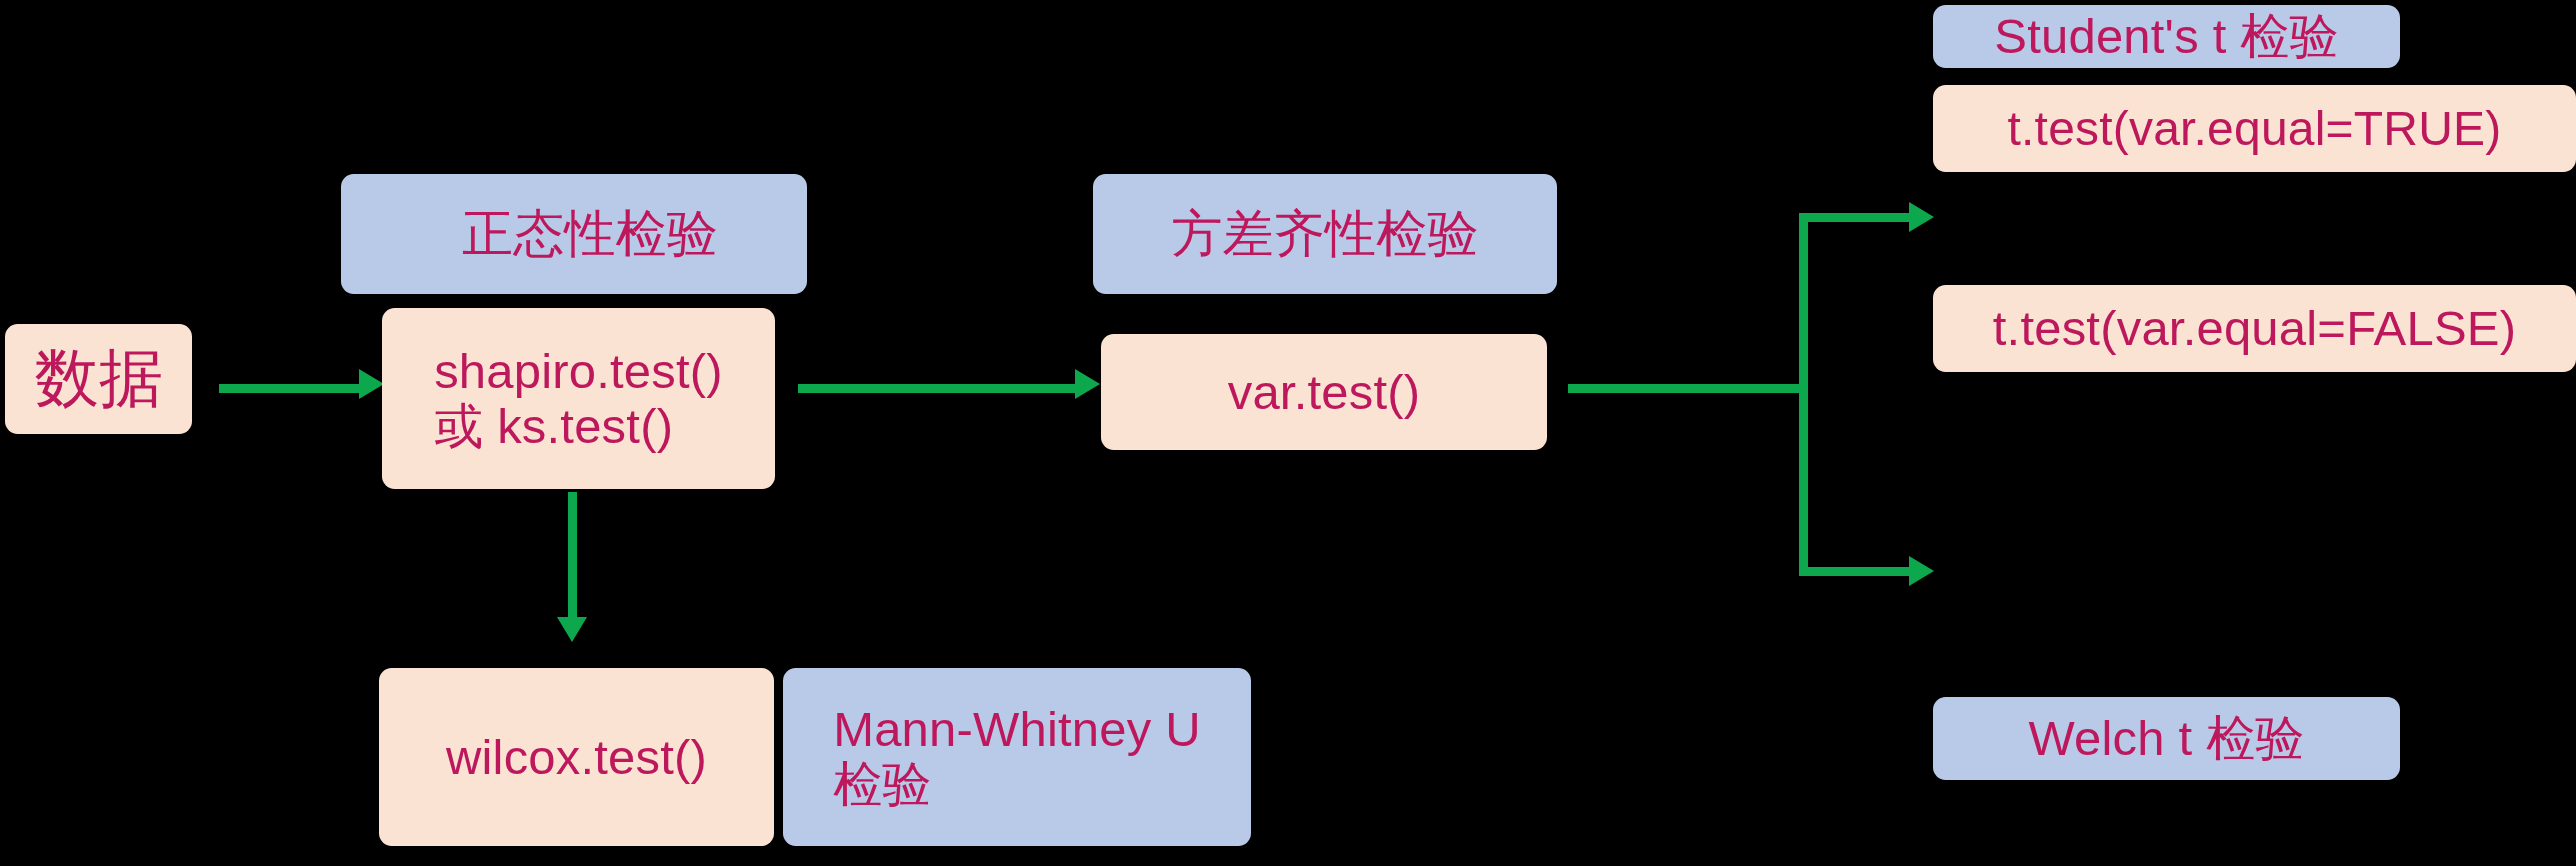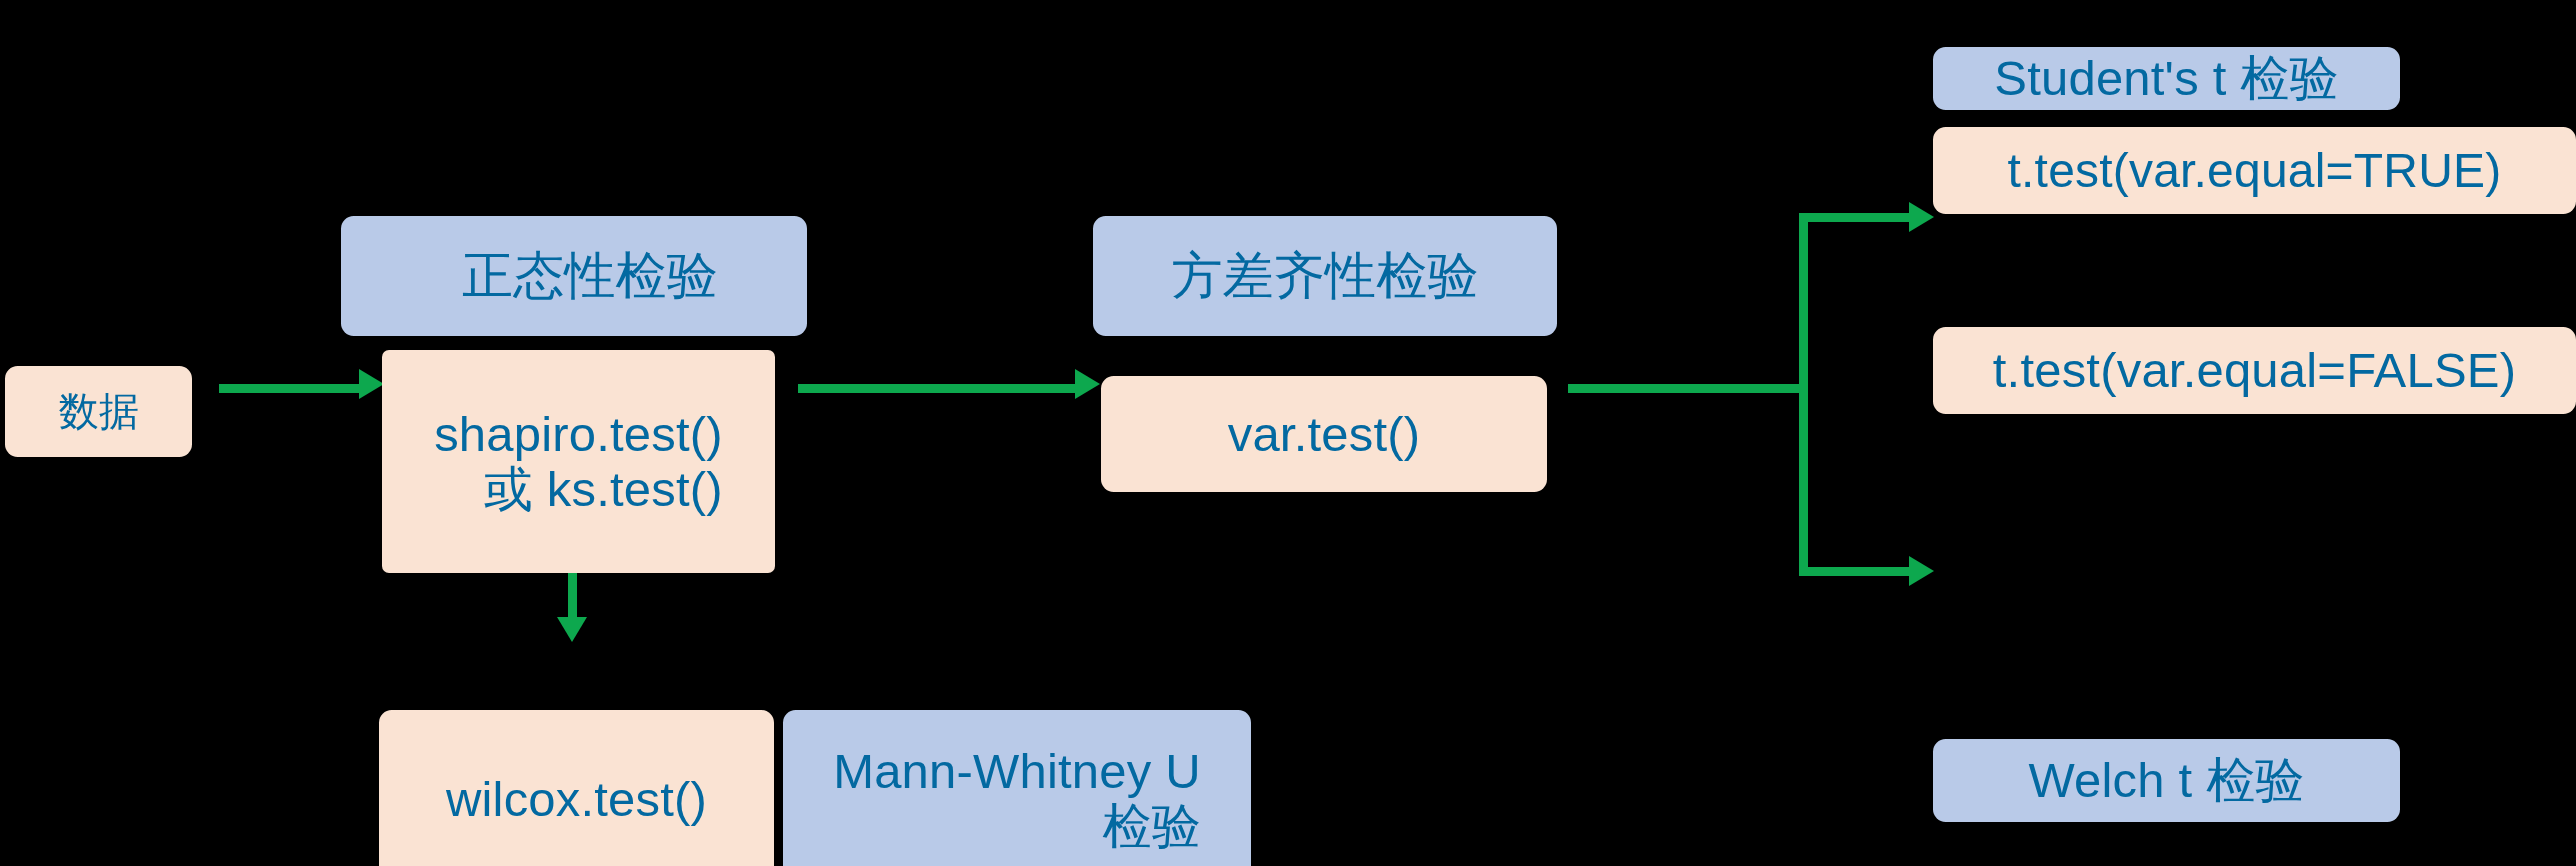--- a/index.html
+++ b/index.html
@@ -14,28 +14,27 @@
     background: #000000;
     overflow: hidden;
     font-family: "Liberation Sans", "DejaVu Sans", sans-serif;
   }
   .node {
     position: absolute;
     box-sizing: border-box;
     display: flex;
     align-items: center;
     justify-content: center;
-    text-align: right;
+    text-align: left;
     border-radius: 12.7px;
-    color: #0369a1;
+    color: #be185d;
     line-height: 1.12;
     padding: 3.6px 9px;
     white-space: pre-line;
     letter-spacing: 0.2px;
-    margin-top: 42px;
   }
   .node.peach { background: #FAE3D3; }
   .node.blue  { background: #B9CAE8; }
 
   .edge {
     position: absolute;
     background: #0DA84E;
   }
   .edge.h { height: 9px; }
   .edge.v { width: 9px; }
@@ -73,25 +72,25 @@
   <div class="edge h" style="left:1568px; top:384px; width:231px;"></div>
 
   <div class="edge v" style="left:1799px; top:213px; height:363px;"></div>
 
   <div class="edge h" style="left:1799px; top:213px; width:116px;"></div>
   <div class="arrowhead right" style="left:1909px; top:202px;"></div>
 
   <div class="edge h" style="left:1799px; top:567px; width:116px;"></div>
   <div class="arrowhead right" style="left:1909px; top:556px;"></div>
 
-  <div class="node peach" style="left:5.4px; top:324px; width:187px; height:91px; font-size:40px;">数据</div>
+  <div class="node peach" style="left:5.4px; top:324px; width:187px; height:110px; font-size:64px;">数据</div>
 
   <div class="node blue" style="left:341px; top:174px; width:466px; height:120px; font-size:51px;padding-left:41px;">正态性检验</div>
 
-  <div class="node peach" style="left:382px; top:308px; width:393px; height:223px; font-size:49px;border-radius:7px;">shapiro.test()
+  <div class="node peach" style="left:382px; top:308px; width:393px; height:181px; font-size:49px;">shapiro.test()
 或 ks.test()</div>
 
   <div class="node blue" style="left:1093px; top:174px; width:464px; height:120px; font-size:51px;">方差齐性检验</div>
 
   <div class="node peach" style="left:1101px; top:334px; width:446px; height:116px; font-size:49px;">var.test()</div>
 
   <div class="node peach" style="left:379px; top:668px; width:395px; height:178px; font-size:49px;">wilcox.test()</div>
 
   <div class="node blue" style="left:783px; top:668px; width:468px; height:178px; font-size:49px;">Mann-Whitney U
 检验</div>

